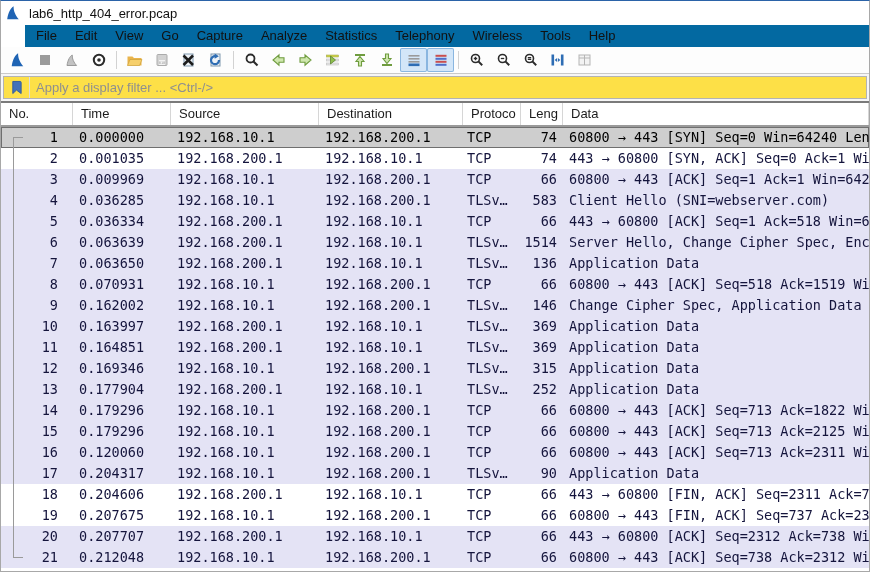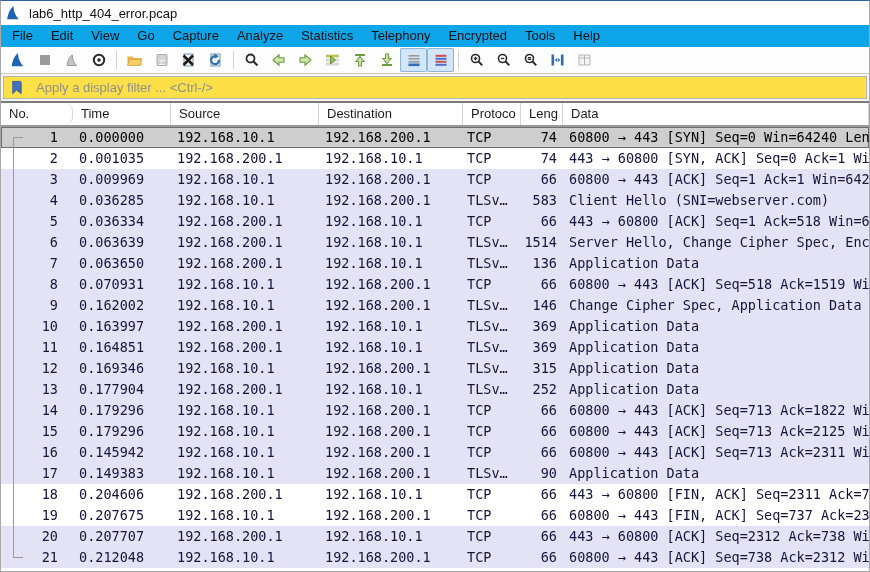--- a/index.html
+++ b/index.html
@@ -9,21 +9,21 @@
     border-top:1px solid var(--accent_blue,#2b63a8);
     border-left:1px solid #a8a8a8;border-right:1px solid #a8a8a8;border-bottom:1px solid #a8a8a8;
     display:flex;flex-direction:column;
     font-family:"Liberation Sans",sans-serif;
   }
   
   .titlebar{height:24px;flex:none;display:flex;align-items:center;padding-left:3px;background:#fff;}
   .titlebar .app-icon{width:18px;height:16px;margin-right:7px;}
   .title-text{font-size:13px;color:#111;}
   
-  .menubar{height:22px;flex:none;display:flex;align-items:center;background:#0ea5e9;padding-left:2px;}
+  .menubar{height:22px;flex:none;display:flex;align-items:center;background:#0369a1;padding-left:2px;margin-left:24px;}
   .menu-item{font-size:13px;color:#111;padding:0 9px;line-height:22px;cursor:default;}
   
   .toolbar{height:27px;flex:none;display:flex;align-items:center;background:#fdfdfd;
     border-bottom:1px solid #c9c9c9;padding-left:3px;}
   .tbtn{width:27px;height:24px;display:flex;align-items:center;justify-content:center;border-radius:2px;}
   .tbtn.checked{background:var(--checked_btn_bg,#d3e6f8);box-shadow:inset 0 0 0 1px var(--checked_btn_border,#8ab6e0);}
   .tsep{width:1px;height:18px;background:#d2d2d2;margin:0 4px;}
   
   .filterbar{height:27px;flex:none;background:#f6f6f6;display:flex;align-items:center;padding:0 1px;}
   .filterbox{flex:1;display:flex;align-items:center;height:23px;background:#fde047;border:1px solid #b3b3b3;margin:0 1px;}
@@ -37,21 +37,21 @@
     font-size:13px;color:#1c1c1c;line-height:22px;}
   .plheader .c{border-right:1px solid #d6d6d6;padding-left:8px;text-align:left;white-space:nowrap;}
   .plbody{flex:1;position:relative;overflow:hidden;background:#fff;}
   .prow{display:flex;height:21px;line-height:21px;white-space:nowrap;overflow:hidden;
     font-family:"DejaVu Sans Mono","Liberation Mono",monospace;font-size:13.5px;color:#14143c;}
   .row-plain{background:#ffffff;}
   .row-tcp{background:var(--row_tcp_bg,#e4e3f5);}
   .row-selected{background:var(--row_selected_bg,#cecece);color:#000;
     box-shadow:inset 0 0 0 1px var(--row_selected_border,#6f6f6f);}
   .c{flex:none;overflow:hidden;}
-  .c-no{width:72px;text-align:right;padding-right:15px;border-radius:8px;}
+  .c-no{width:72px;text-align:right;padding-right:15px;}
   .c-time{width:98px;padding-left:6px;}
   .c-source{width:148px;padding-left:6px;}
   .c-destination{width:144px;padding-left:6px;}
   .c-protocol{width:58px;padding-left:4px;}
   .c-length{width:42px;text-align:right;padding-right:6px;}
   .c-info{flex:1 1 auto;padding-left:6px;}
   .plheader .c-no{text-align:left;}
   .plheader .c-length{text-align:right;padding-right:8px;}
   
   .rp-line{position:absolute;background:var(--related_line,#9a9a9a);z-index:5;}
@@ -72,21 +72,21 @@
 
   <div class="menubar">
     <span class="menu-item">File</span>
     <span class="menu-item">Edit</span>
     <span class="menu-item">View</span>
     <span class="menu-item">Go</span>
     <span class="menu-item">Capture</span>
     <span class="menu-item">Analyze</span>
     <span class="menu-item">Statistics</span>
     <span class="menu-item">Telephony</span>
-    <span class="menu-item">Encrypted</span>
+    <span class="menu-item">Wireless</span>
     <span class="menu-item">Tools</span>
     <span class="menu-item">Help</span>
   </div>
 
   <div class="toolbar">
     <div class="tbtn">
       <svg width="17" height="16" viewBox="0 0 16 16">
           <path d="M2.2 14.2 C3.2 7.2 5.8 2.6 8.6 1.2 C8.4 6.2 10.8 10.8 13.8 14.2 Z" fill="#1f64b4"></path>
         </svg>
     </div>
@@ -379,30 +379,30 @@
           <div class="c c-no">15</div>
           <div class="c c-time">0.179296</div>
           <div class="c c-source">192.168.10.1</div>
           <div class="c c-destination">192.168.200.1</div>
           <div class="c c-protocol">TCP</div>
           <div class="c c-length">66</div>
           <div class="c c-info">60800 → 443 [ACK] Seq=713 Ack=2125 Win=64240 Len=0</div>
         </div>
         <div class="prow row-tcp">
           <div class="c c-no">16</div>
-          <div class="c c-time">0.145942</div>
+          <div class="c c-time">0.120060</div>
           <div class="c c-source">192.168.10.1</div>
           <div class="c c-destination">192.168.200.1</div>
           <div class="c c-protocol">TCP</div>
           <div class="c c-length">66</div>
           <div class="c c-info">60800 → 443 [ACK] Seq=713 Ack=2311 Win=64240 Len=0</div>
         </div>
         <div class="prow row-tcp">
           <div class="c c-no">17</div>
-          <div class="c c-time">0.149383</div>
+          <div class="c c-time">0.204317</div>
           <div class="c c-source">192.168.10.1</div>
           <div class="c c-destination">192.168.200.1</div>
           <div class="c c-protocol">TLSv…</div>
           <div class="c c-length">90</div>
           <div class="c c-info">Application Data</div>
         </div>
         <div class="prow row-plain">
           <div class="c c-no">18</div>
           <div class="c c-time">0.204606</div>
           <div class="c c-source">192.168.200.1</div>

